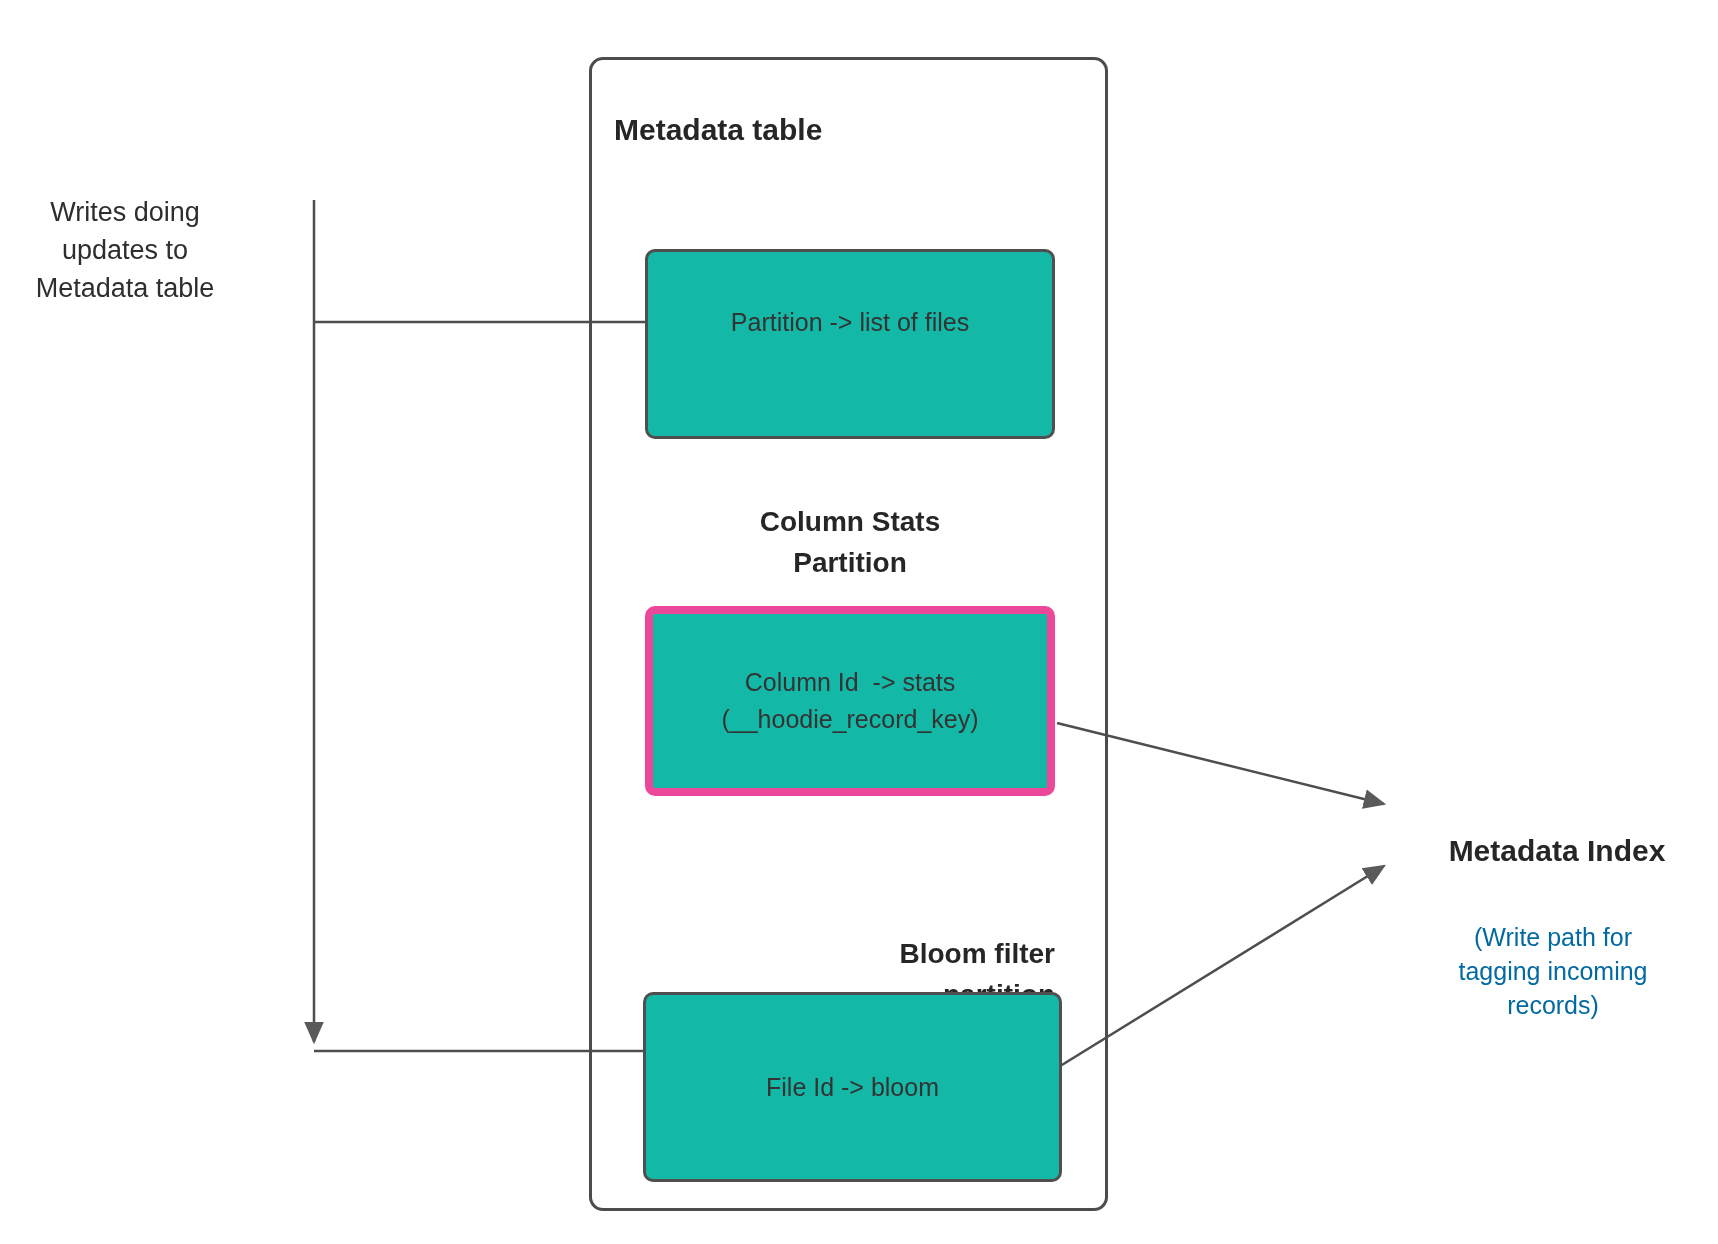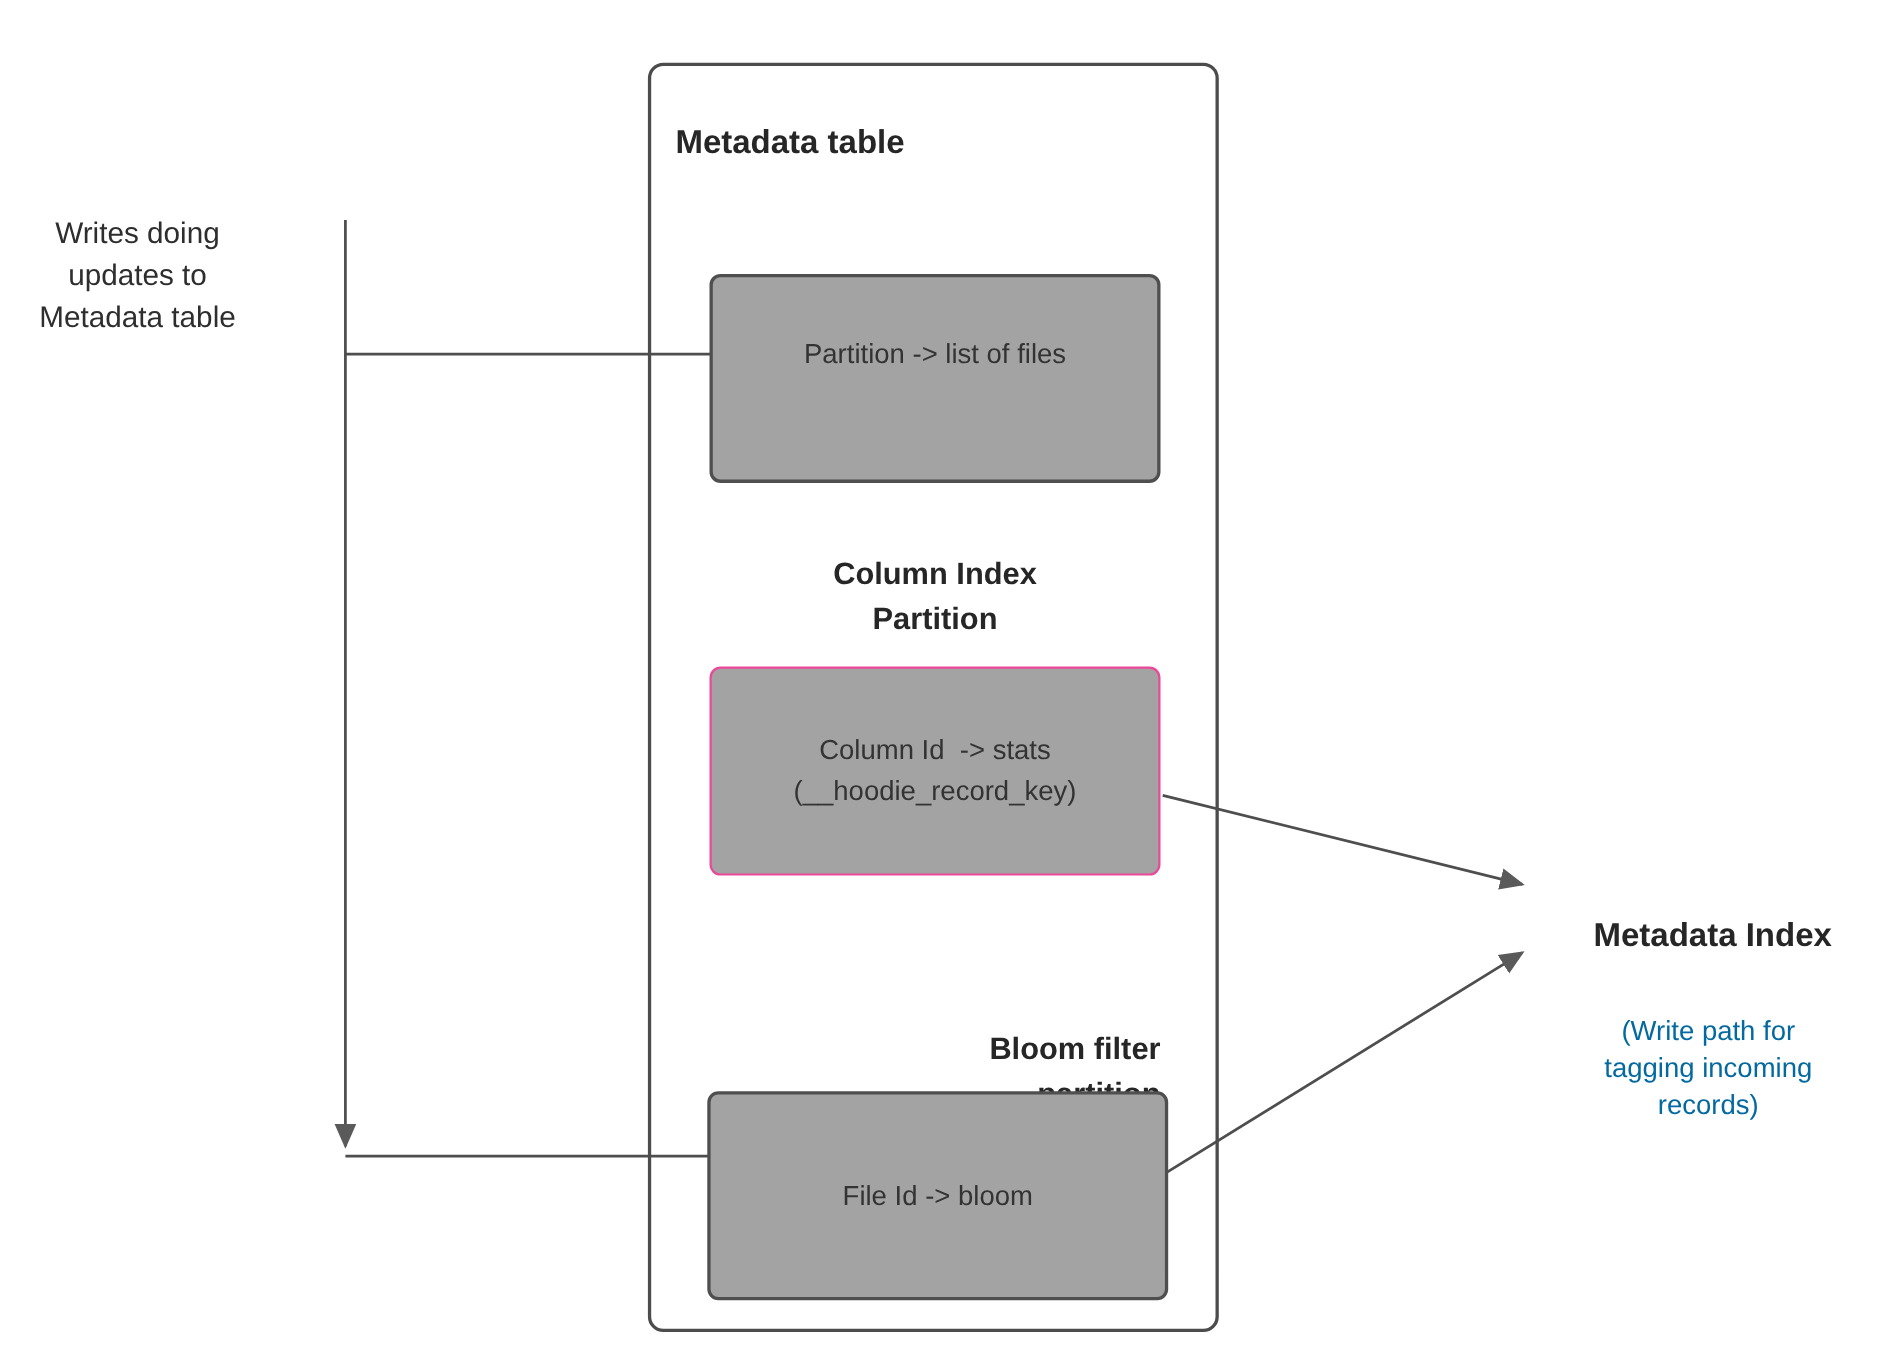--- a/index.html
+++ b/index.html
@@ -53,36 +53,36 @@
     color: #262626; text-align: center;
     line-height: 41px;
   }
   .heading-files   { top: 162px; }
   .heading-colstats{ top: 477px; }
   .heading-bloom   { top: 909px; text-align: right; }
 
   .inner-box {
     border: 3px solid #4f4f4f;
     border-radius: 10px;
-    background: #a3a3a3;
+    background: #14b8a6;
     display: flex;
     align-items: center;
     justify-content: center;
     font-size: 25px;
     line-height: 37px;
     color: #333333;
     text-align: center;
   }
   .box-files {
     left: 645px; top: 225px; width: 410px; height: 190px;
     padding-bottom: 44px;
   }
   .box-colstats {
     left: 645px; top: 582px; width: 410px; height: 190px;
-    border: 2px solid #ec4899;
+    border: 8px solid #ec4899;
   }
   .box-bloom {
     left: 643px; top: 968px; width: 419px; height: 190px;
   }
 
   .mi-title {
     left: 1392px; top: 810px; width: 330px;
     font-size: 30px; font-weight: bold;
     color: #262626; text-align: center;
   }
@@ -120,21 +120,21 @@
 Metadata table</div>
 
   <div class="abs outer-box"></div>
 
   <div class="abs outer-title">Metadata table</div>
 
   <div class="abs inner-box box-files">
     <span class="pre">Partition -&gt; list of files</span>
   </div>
 
-  <div class="abs part-heading heading-colstats pre">Column Index
+  <div class="abs part-heading heading-colstats pre">Column Stats
 Partition</div>
   <div class="abs inner-box box-colstats">
     <span class="pre">Column Id  -&gt; stats
 (__hoodie_record_key)</span>
   </div>
 
   <div class="abs part-heading heading-bloom pre">Bloom filter
 partition</div>
   <div class="abs inner-box box-bloom">
     <span class="pre">File Id -&gt; bloom</span>

